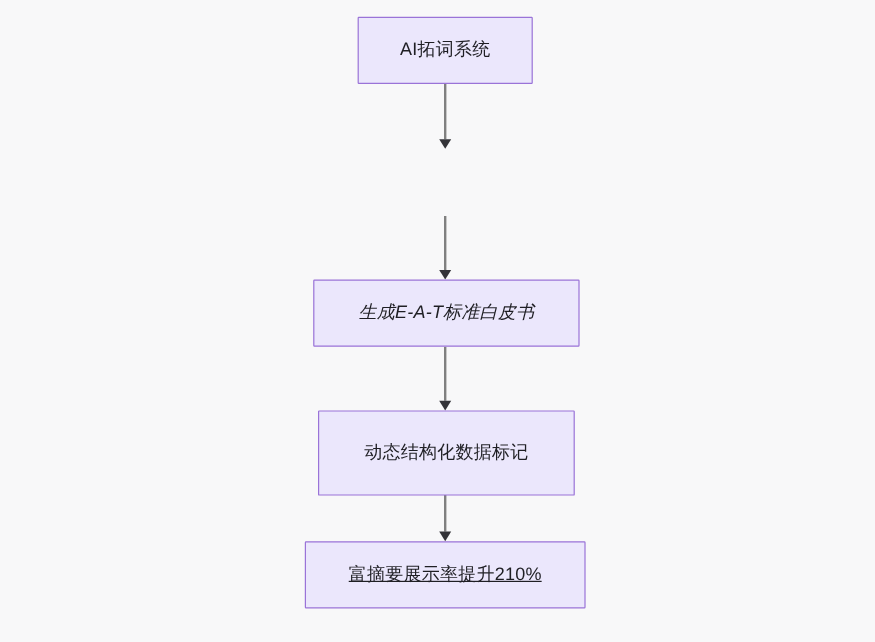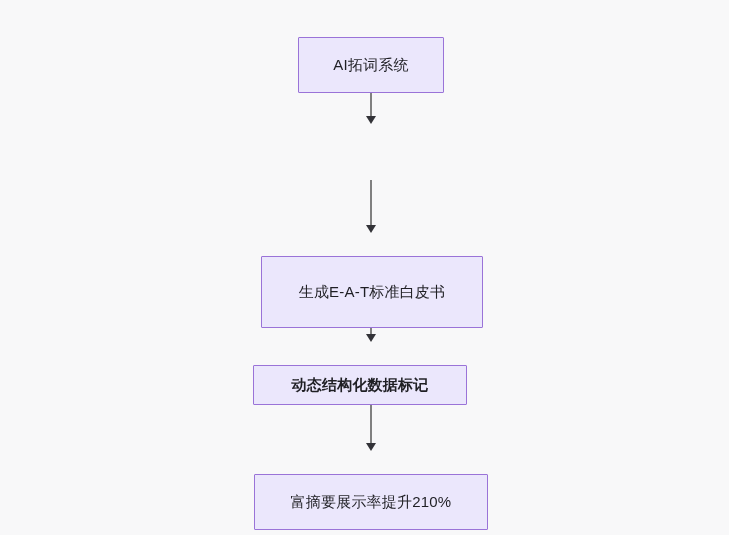--- a/index.html
+++ b/index.html
@@ -26,21 +26,20 @@
     border-radius: 1px;
     display: flex;
     align-items: center;
     justify-content: center;
     color: #1f1f24;
     font-size: 15px;
     line-height: 1.3;
     letter-spacing: 0.2px;
     white-space: nowrap;
     user-select: none;
-    margin-top: 23px;
   }
   .edge {
     position: absolute;
     width: 0;
   }
   .edge-line {
     position: absolute;
     left: 0;
     top: 0;
     width: 2px;
@@ -76,19 +75,19 @@
     <div class="edge-head" style="top:45px;"></div>
   </div>
   <div class="edge" style="left:371px; top:398px; height:53px;">
     <div class="edge-line" style="height:45px;"></div>
     <div class="edge-head" style="top:45px;"></div>
   </div>
 
   <div class="node" style="left:298px; top:14px; width:146px; height:56px;">AI拓词系统</div>
 
 
-  <div class="node" style="left:261px; top:233px; width:222px; height:72px;">生成E-A-T标准白皮书</div>
+  <div class="node" style="left:261px; top:233px; width:222px; height:56px;font-style:italic;">生成E-A-T标准白皮书</div>
 
-  <div class="node" style="left:253px; top:342px; width:214px; height:40px;font-weight:bold;">动态结构化数据标记</div>
+  <div class="node" style="left:265px; top:342px; width:214px; height:71px;">动态结构化数据标记</div>
 
-  <div class="node" style="left:254px; top:451px; width:234px; height:56px;">富摘要展示率提升210%</div>
+  <div class="node" style="left:254px; top:451px; width:234px; height:56px;text-decoration:underline;">富摘要展示率提升210%</div>
 
 </div>
 
 </body></html>

